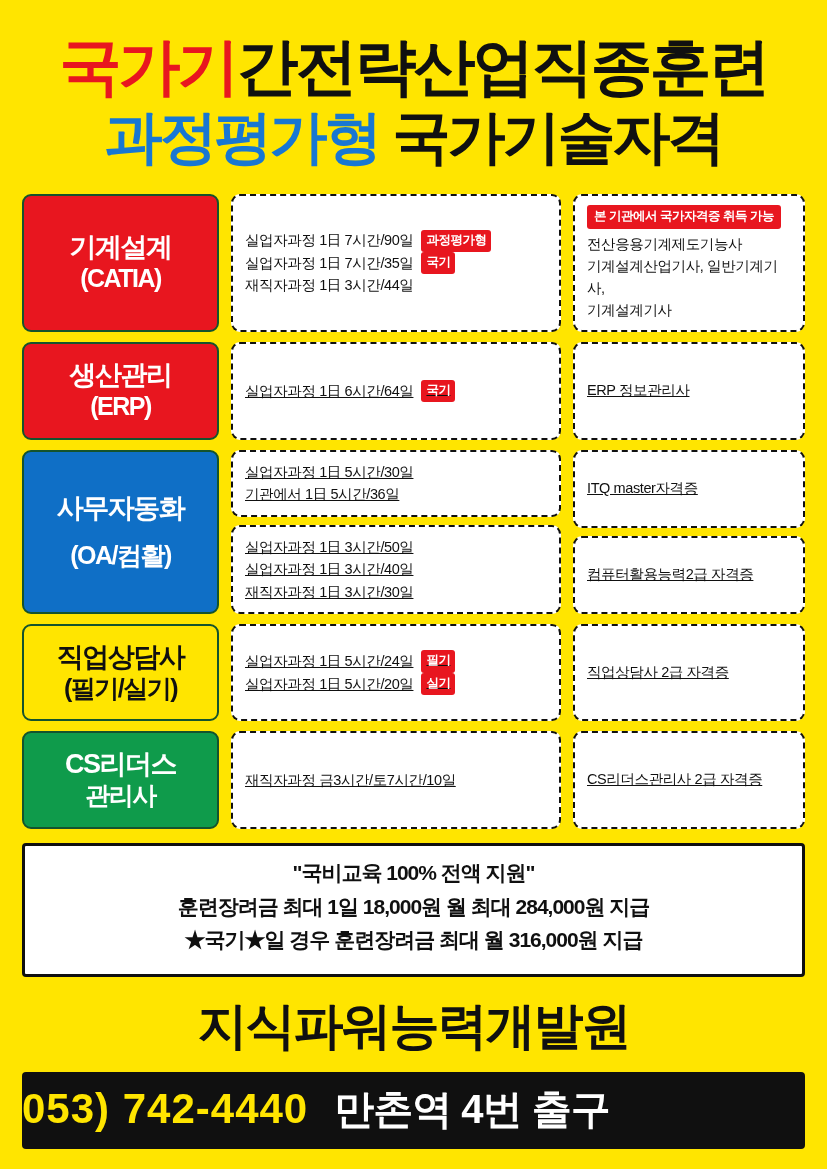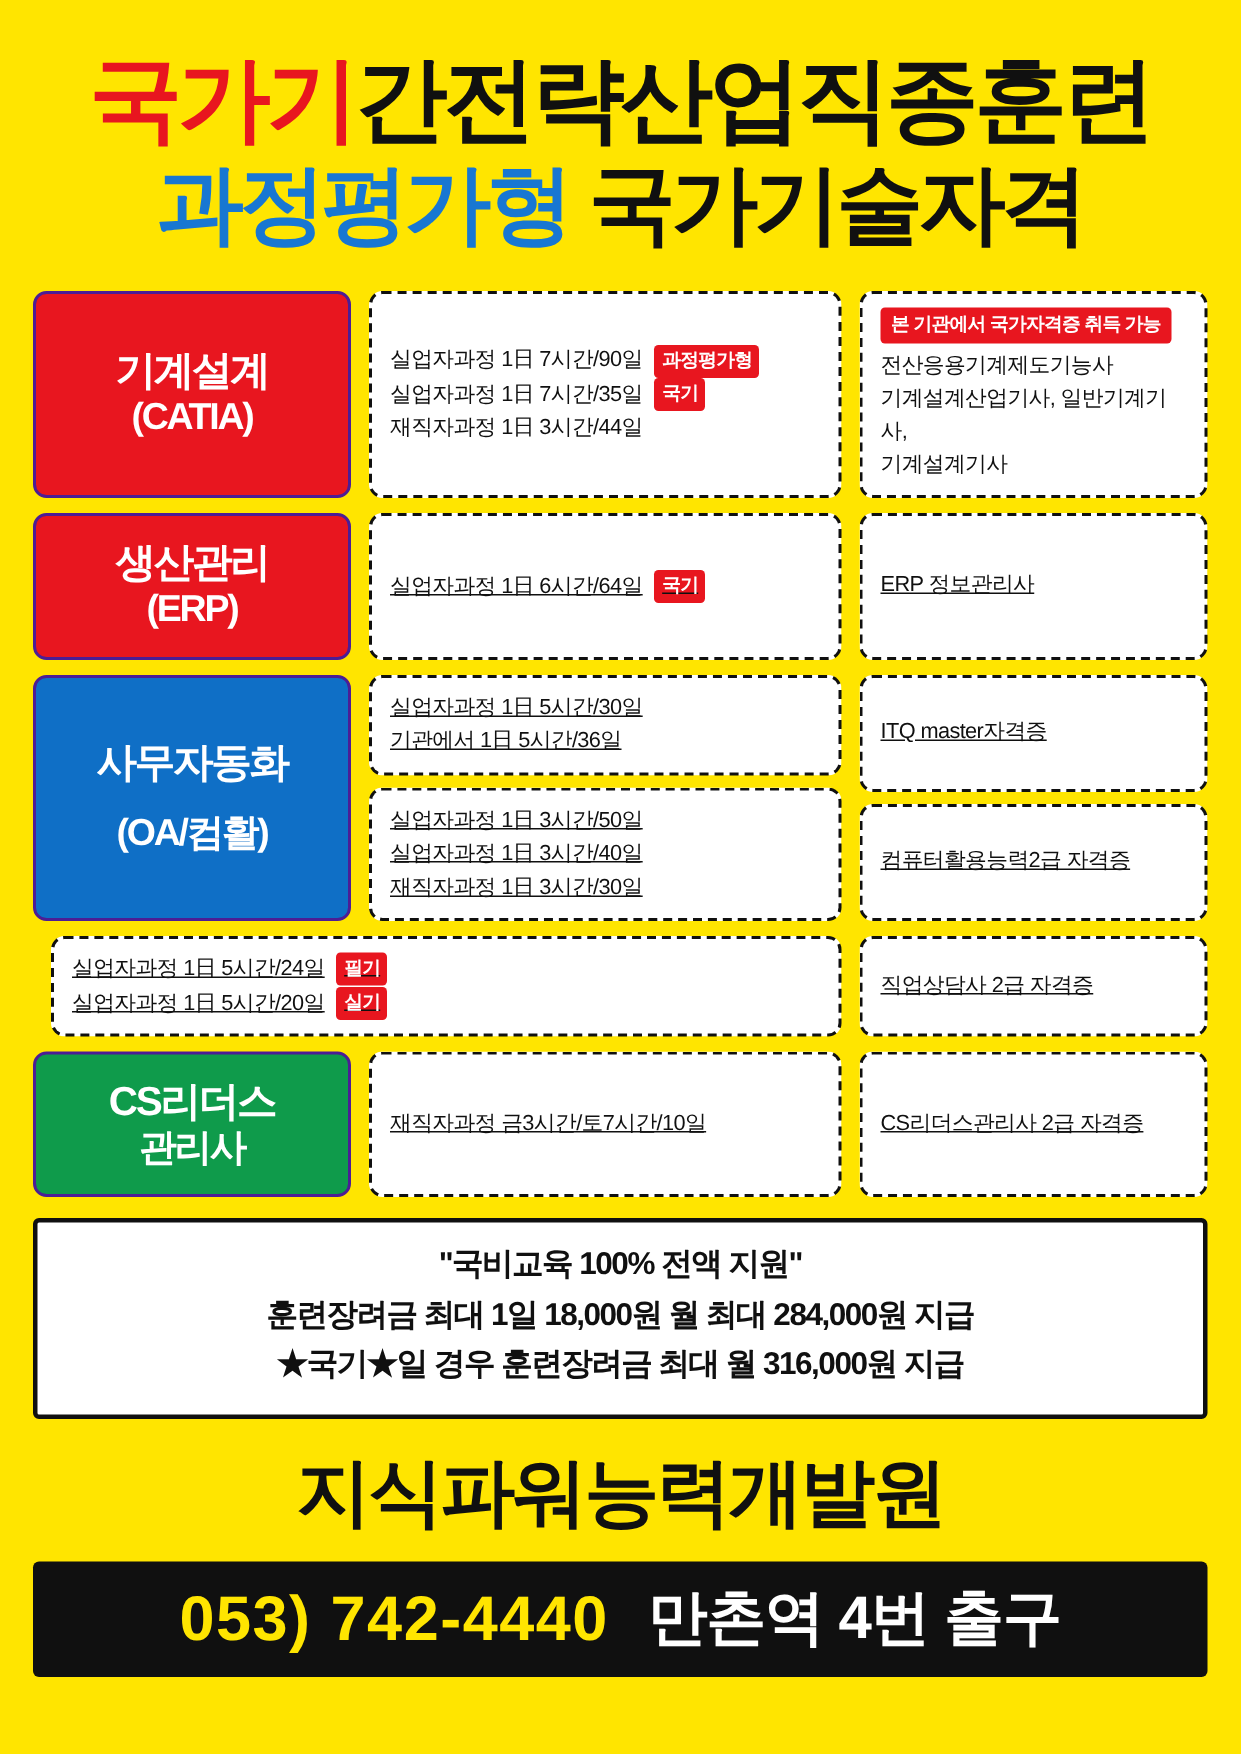--- a/index.html
+++ b/index.html
@@ -53,24 +53,24 @@
   
   .rows {
     margin-top: 26px;
   }
   .row {
     display: flex;
     align-items: stretch;
     margin-bottom: 10px;
   }
   .cat {
-    width: 212px;
+    width: 197px;
     min-height: 92px;
     border-radius: 9px;
-    border: 2px solid #4c1d95;
+    border: 2px solid #14532d;
     display: flex;
     flex-direction: column;
     align-items: center;
     justify-content: center;
     text-align: center;
     color: #fff;
     font-weight: bold;
     font-size: 27px;
     line-height: 1.18;
     letter-spacing: -1.5px;
@@ -185,21 +185,21 @@
     font-family: Liberation Mono, monospace;
   }
   .phonebar {
     margin: 12px 0 0 0;
     background: #101010;
     border-radius: 4px;
     text-align: center;
     padding: 10px 0 12px 0;
     display: flex;
     align-items: center;
-    justify-content: center;
+    justify-content: flex-start;
     gap: 26px;
   }
   .phonebar .num {
     color: #FFE500;
     font-size: 42px;
     font-weight: bold;
     letter-spacing: 1px;
     font-family: "Liberation Sans", sans-serif;
   }
   .phonebar .exit {
@@ -301,20 +301,24 @@
         <div class="box center">
           <div class="cert">ITQ master자격증</div>
         </div>
         <div class="box center">
           <div class="cert">컴퓨터활용능력2급 자격증</div>
         </div>
       </div>
     </div>
 
     <div class="row">
+      <div class="cat yellow">
+        <div>직업상담사</div>
+        <div class="sub">(필기/실기)</div>
+      </div>
       <div class="mid">
         <div class="box center">
           <div class="line">
               <span class="txt">실업자과정 1日 5시간/24일</span>
               <span class="tag">필기</span>
             </div>
           <div class="line">
               <span class="txt">실업자과정 1日 5시간/20일</span>
               <span class="tag">실기</span>
             </div>

